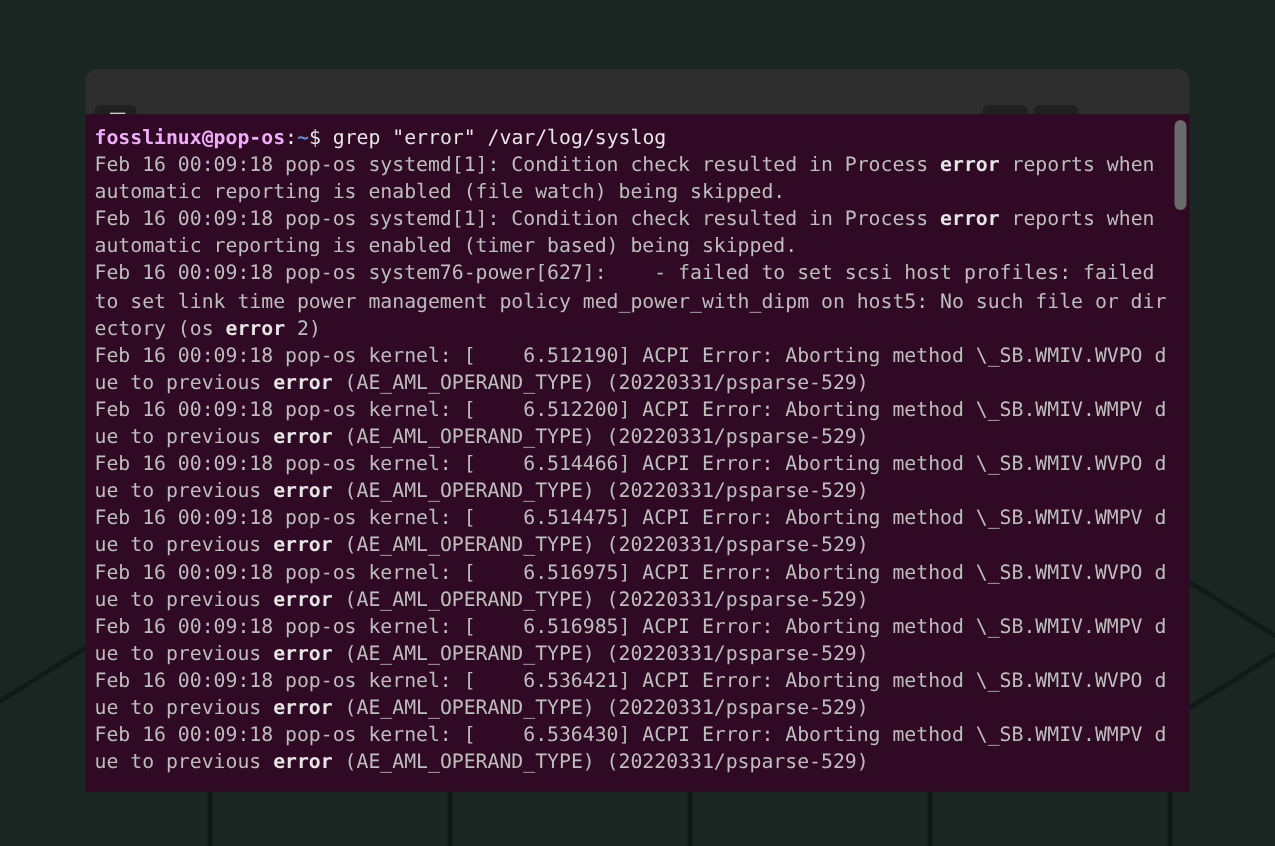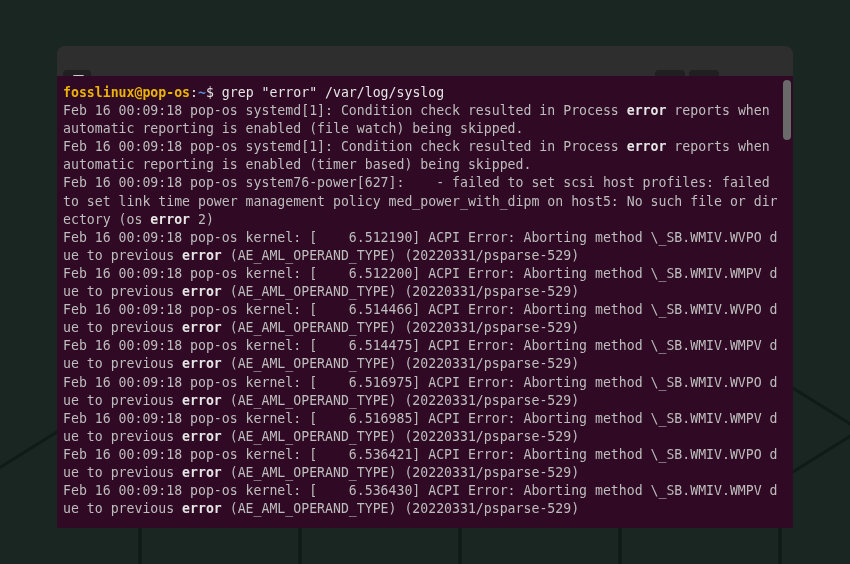--- a/index.html
+++ b/index.html
@@ -9,21 +9,21 @@
   .titlebar .left{display:flex;align-items:center;padding-left:6px}
   .tab-btn{width:28px;height:24px;display:flex;align-items:center;justify-content:center;background:#202020;border-radius:4px;margin-right:4px}
   .title{position:absolute;left:0;right:0;text-align:center;pointer-events:none;font-weight:600;color:#eee}
   .titlebar .right{position:absolute;right:6px;display:flex;align-items:center;gap:4px}
   .btn{width:30px;height:24px;display:flex;align-items:center;justify-content:center;border-radius:4px}
   .btn.search,.btn.menu{background:#202020}
   .term{position:absolute;top:76px;left:57px;width:736px;height:452px;background:#300a24;background:#2b0b20;background:#2c001e;background:#300a24;background:#2d0922;background:#333;background:#2b2b2b;}
   
   .term{background:#300a24}
   .term-inner{padding:8px 10px 8px 6px;font-size:13.2px;line-height:18.1px;color:#bdbdbd;white-space:pre-wrap;word-break:break-all;font-family:"DejaVu Sans Mono","Liberation Mono",monospace}
-  .prompt-user{color:#eab308;font-weight:bold}
+  .prompt-user{color:#f0abfc;font-weight:bold}
   .prompt-colon{color:#e6e6e6}
   .prompt-path{color:#5a8bd6;font-weight:bold}
   .cmd{color:#e6e6e6}
   .hl{color:#e5e5e5;font-weight:bold}
   .scrollbar{position:absolute;top:0;right:0;width:8px;height:60px;background:#6a6a6a;border-radius:4px;margin:4px 2px}
 </style>
 </head>
 <body>
 
 <div class="desktop-bg">

